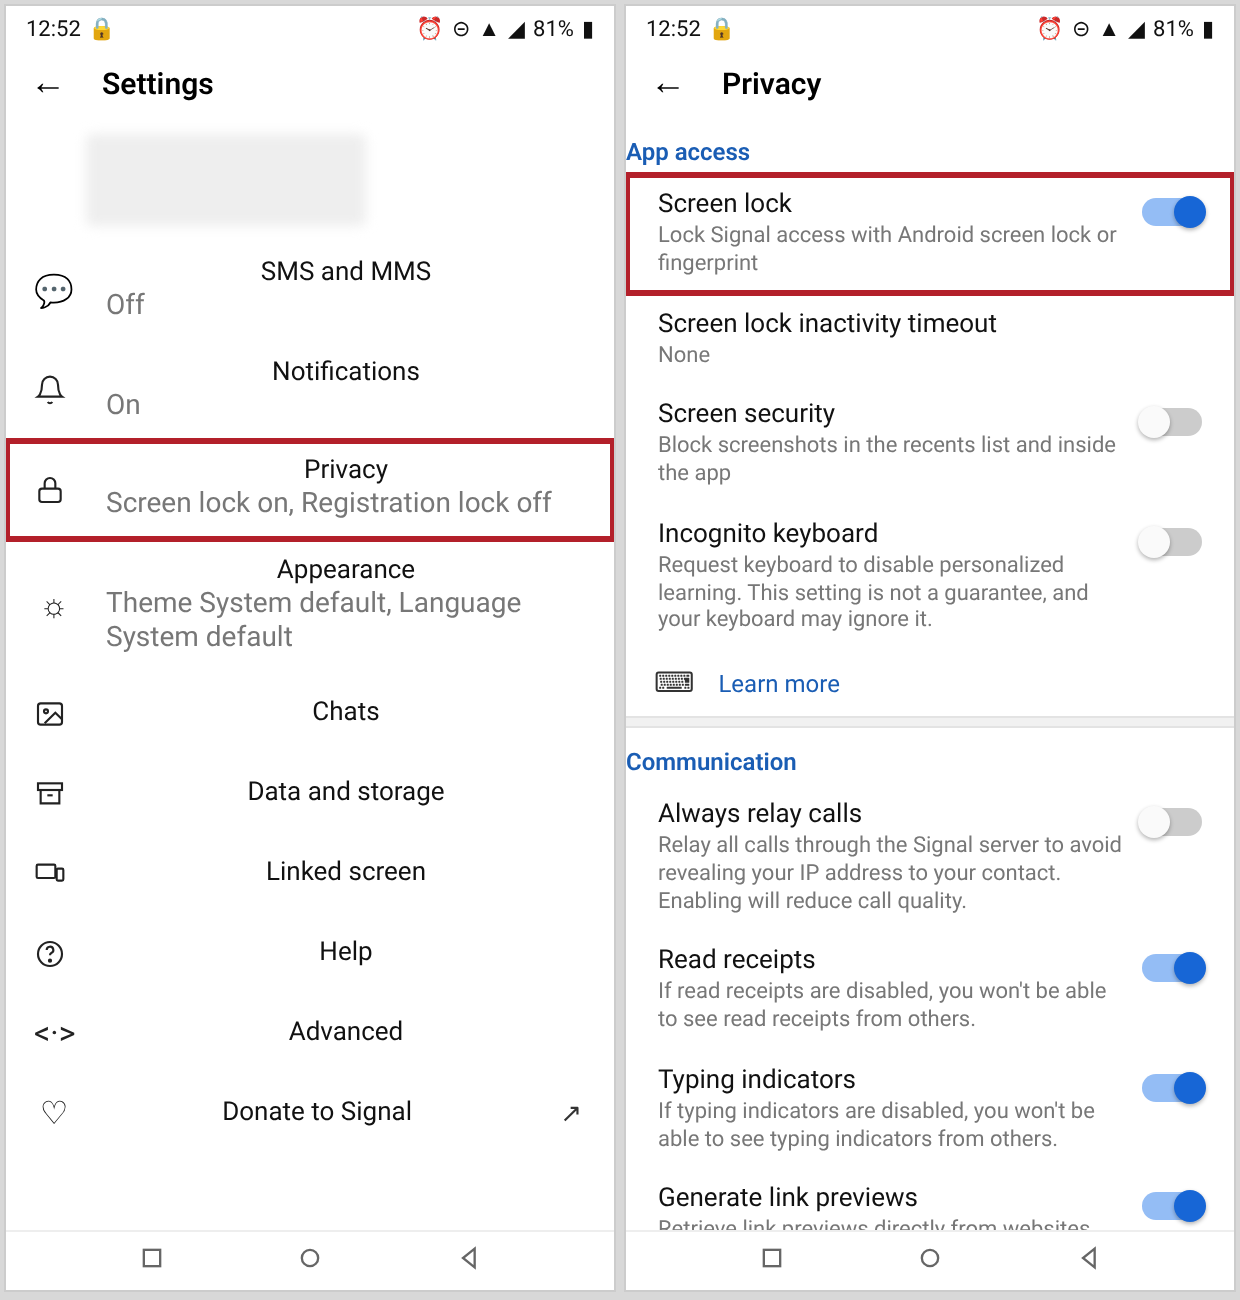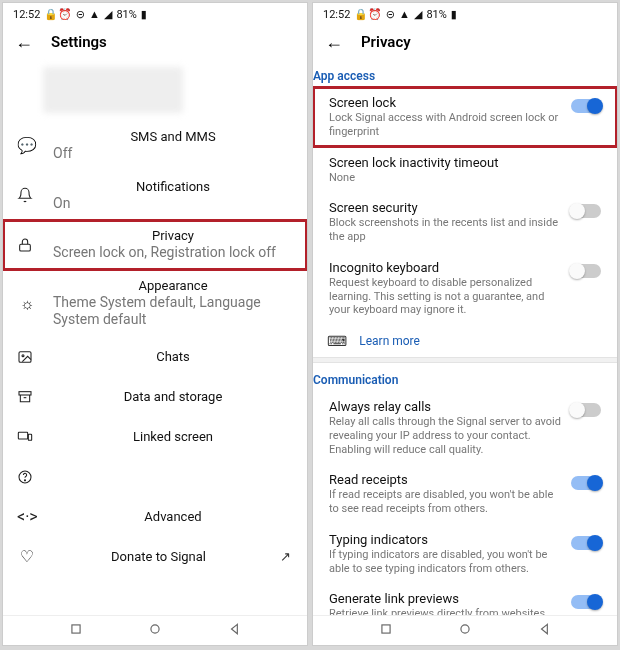--- a/index.html
+++ b/index.html
@@ -19,21 +19,21 @@
     width: 306px;
     height: 644px;
     border: 1px solid #ccc;
     display: flex;
     flex-direction: column;
     position: relative;
     overflow: hidden;
   }
   .statusbar {
     display: flex;
-    justify-content: flex-start;
+    justify-content: space-between;
     align-items: center;
     height: 22px;
     padding: 4px 10px;
     font-size: 11px;
     color: #111;
   }
   .status-left, .status-right { display: flex; align-items: center; gap: 4px; }
   .status-right .ico { font-size: 11px; line-height: 1; }
   .header {
     display: flex;
@@ -246,20 +246,23 @@
         </div>
     </div>
     <div class="row">
       <span class="ic">
         <svg width="16" height="16" viewBox="0 0 24 24" fill="none" stroke="#222" stroke-width="1.6">
             <circle cx="12" cy="12" r="9"></circle>
             <path d="M9.5 9a2.5 2.5 0 1 1 3.5 2.3c-.8.4-1 .9-1 1.7"></path>
             <circle cx="12" cy="17" r="0.8" fill="#222"></circle>
           </svg>
       </span>
+      <div class="txt">
+          <div class="title2">Help</div>
+        </div>
     </div>
     <div class="row">
       <span class="ic">&lt;·&gt;</span>
       <div class="txt">
           <div class="title2">Advanced</div>
         </div>
     </div>
     <div class="row">
       <span class="ic">♡</span>
       <div class="txt">

